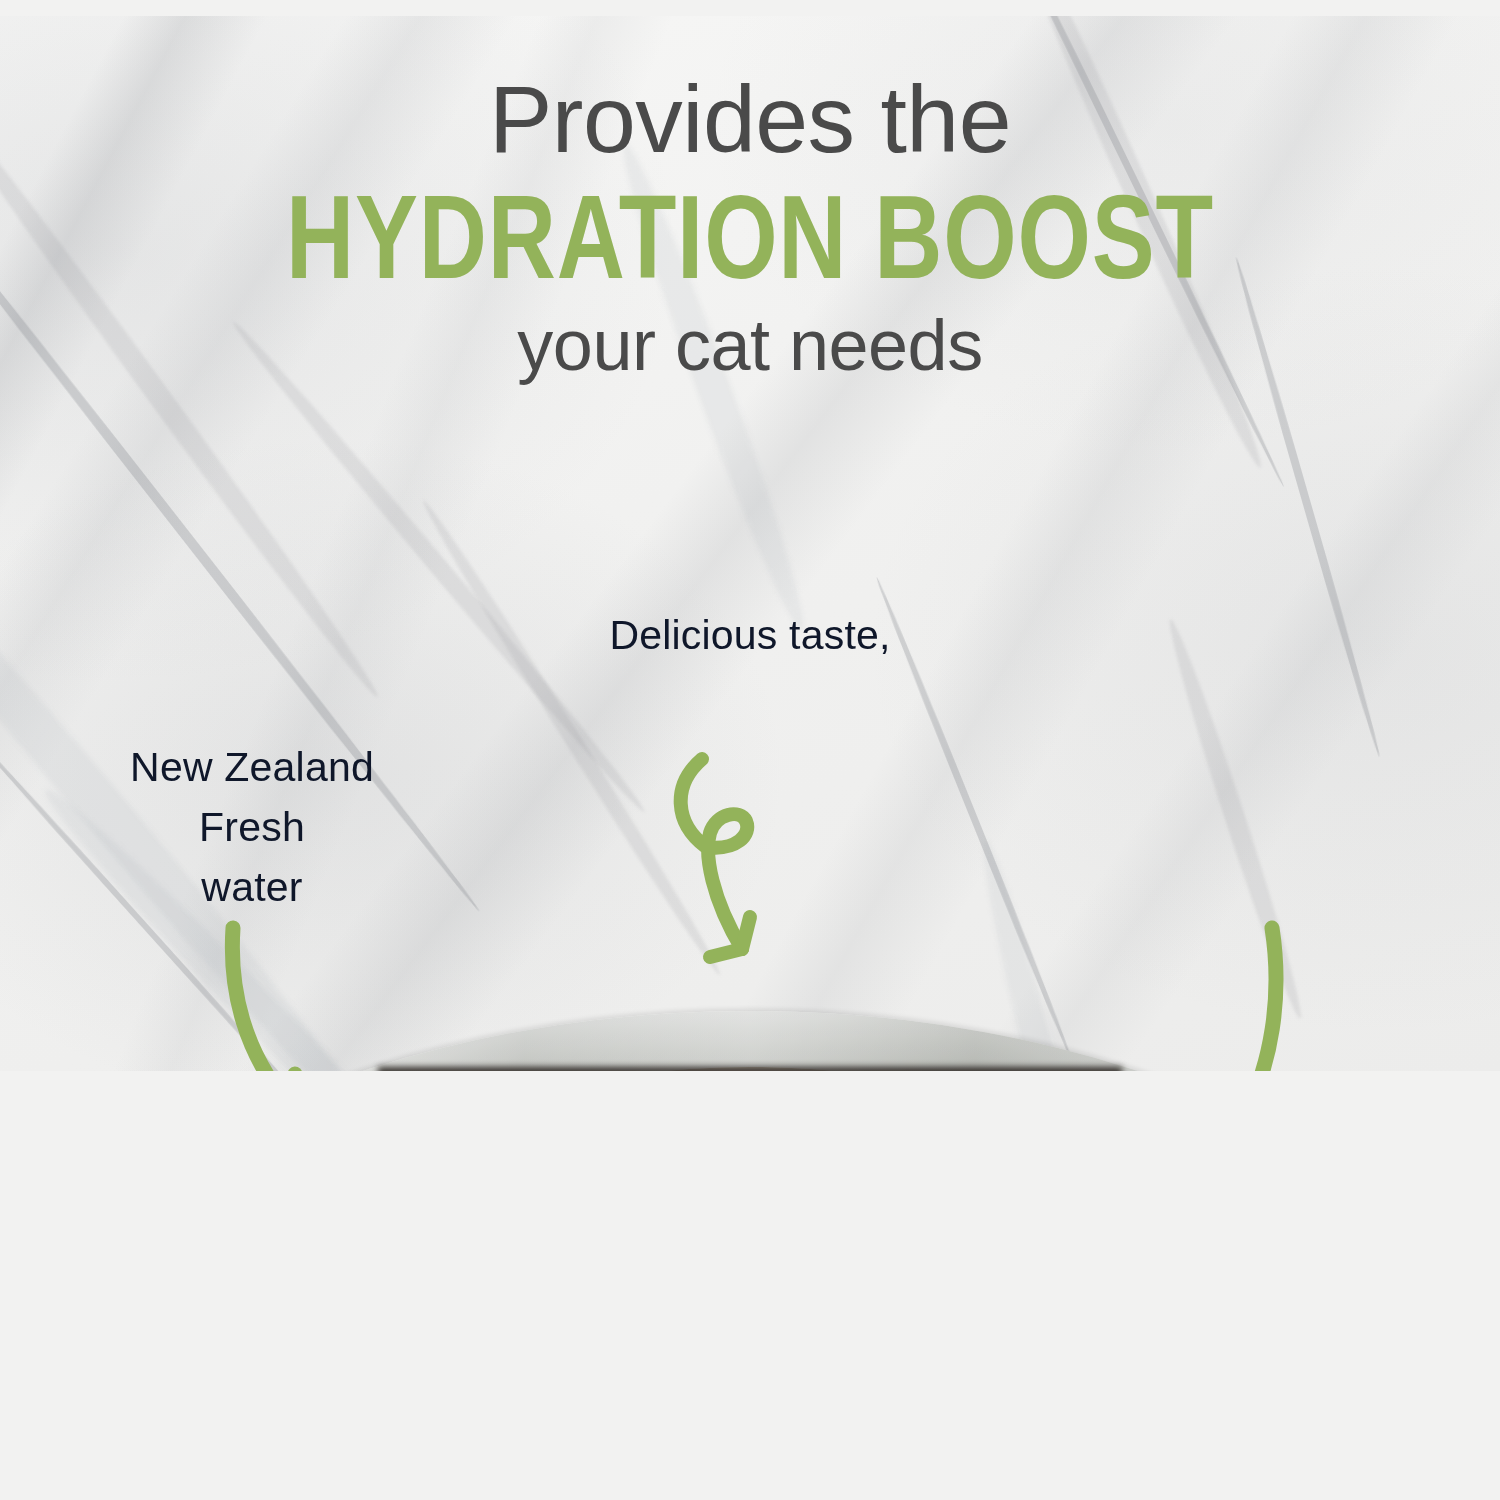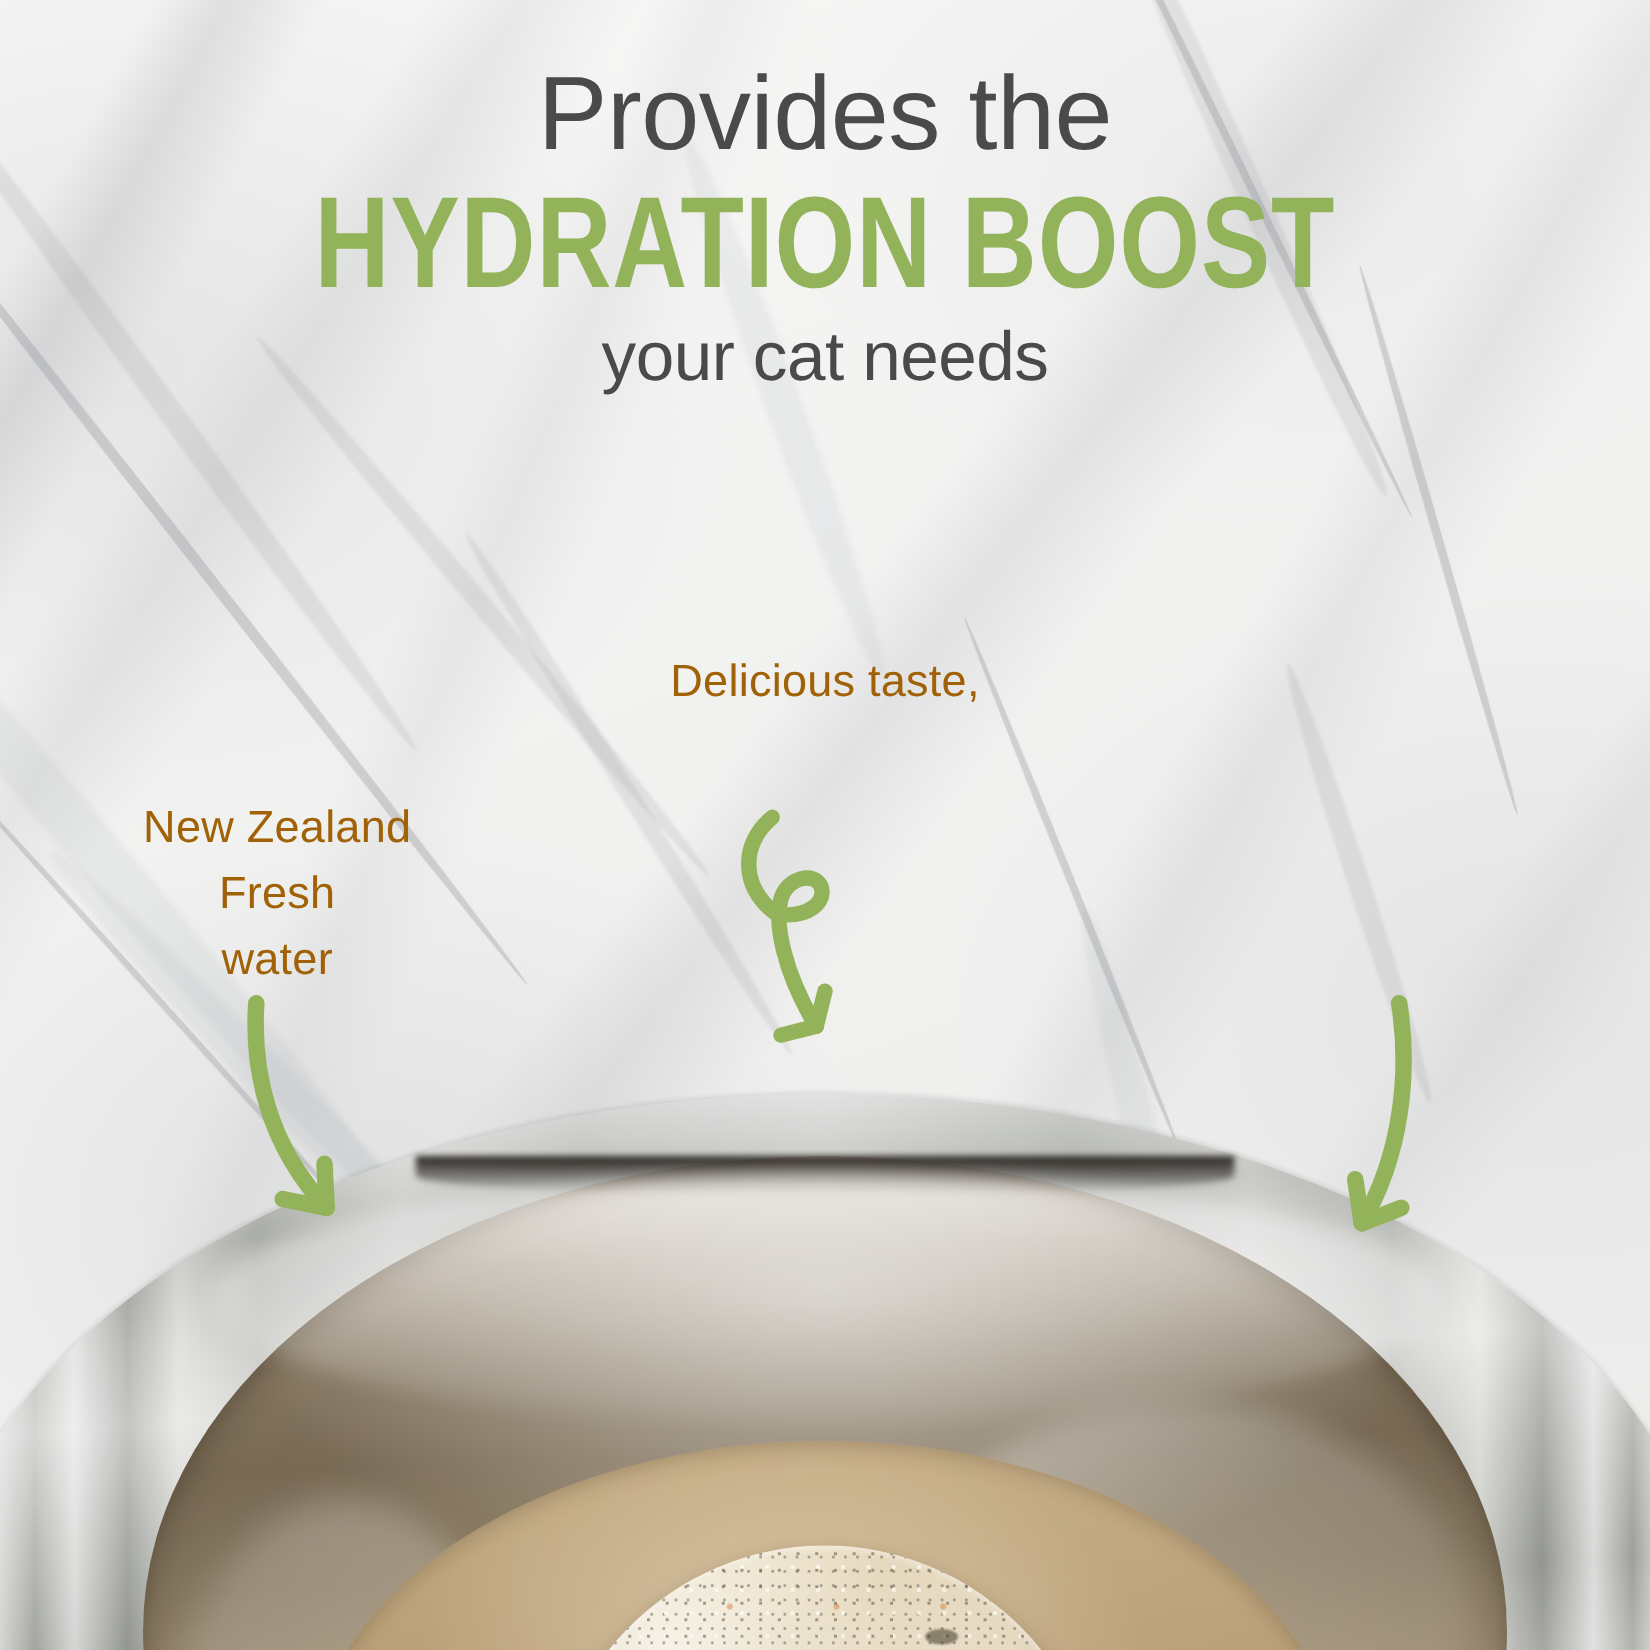--- a/index.html
+++ b/index.html
@@ -6,23 +6,24 @@
   * { margin:0; padding:0; box-sizing:border-box; }
   html,body{
     width:1500px; height:1500px;
     font-family:"Liberation Sans", sans-serif;
     overflow:hidden;
     background:#f2f2f1;
   }
 
   #stage{
     position:relative;
-    width:1500px; height:1500px;
+    width:1500px; height:1055px;
     overflow:hidden;
     background:#f0f0ef;
+    margin-top:16px;
   }
 
   
   .marble{
     position:absolute; inset:0;
     background:
       
       linear-gradient(118deg, rgba(0,0,0,0) 0%, rgba(0,0,0,0) 6%, rgba(140,143,148,0.20) 9%, rgba(0,0,0,0) 13%, rgba(0,0,0,0) 100%),
       linear-gradient(122deg, rgba(0,0,0,0) 0%, rgba(0,0,0,0) 16%, rgba(150,153,158,0.14) 19.5%, rgba(0,0,0,0) 24%, rgba(0,0,0,0) 100%),
       linear-gradient(112deg, rgba(0,0,0,0) 0%, rgba(0,0,0,0) 28%, rgba(150,153,158,0.10) 31%, rgba(0,0,0,0) 35%, rgba(0,0,0,0) 100%),
@@ -65,33 +66,33 @@
     line-height:1.12;
     font-weight:700;
     color:#93b35a;
     letter-spacing:1px;
     transform:scaleX(0.80);
     transform-origin:center center;
     white-space:nowrap;
     margin-top:4px;
   }
   .hl-line3{
-    font-size:63px;
+    font-size:72px;
     line-height:1.0;
     font-weight:400;
     color:#4a4a4a;
     letter-spacing:-0.5px;
     margin-top:6px;
   }
 
   
   .callout{
     position:absolute;
     text-align:center;
-    color:#a16207;
+    color:#0f172a;
     font-size:41px;
     line-height:1.46;
     font-weight:400;
     letter-spacing:0.2px;
     z-index:6;
   }
   #callout-left  { left:62px;  top:722px;  width:380px; }
   #callout-center{ left:520px; top:590px;  width:460px; }
   #callout-right { left:1030px;top:712px;  width:400px; }
 

